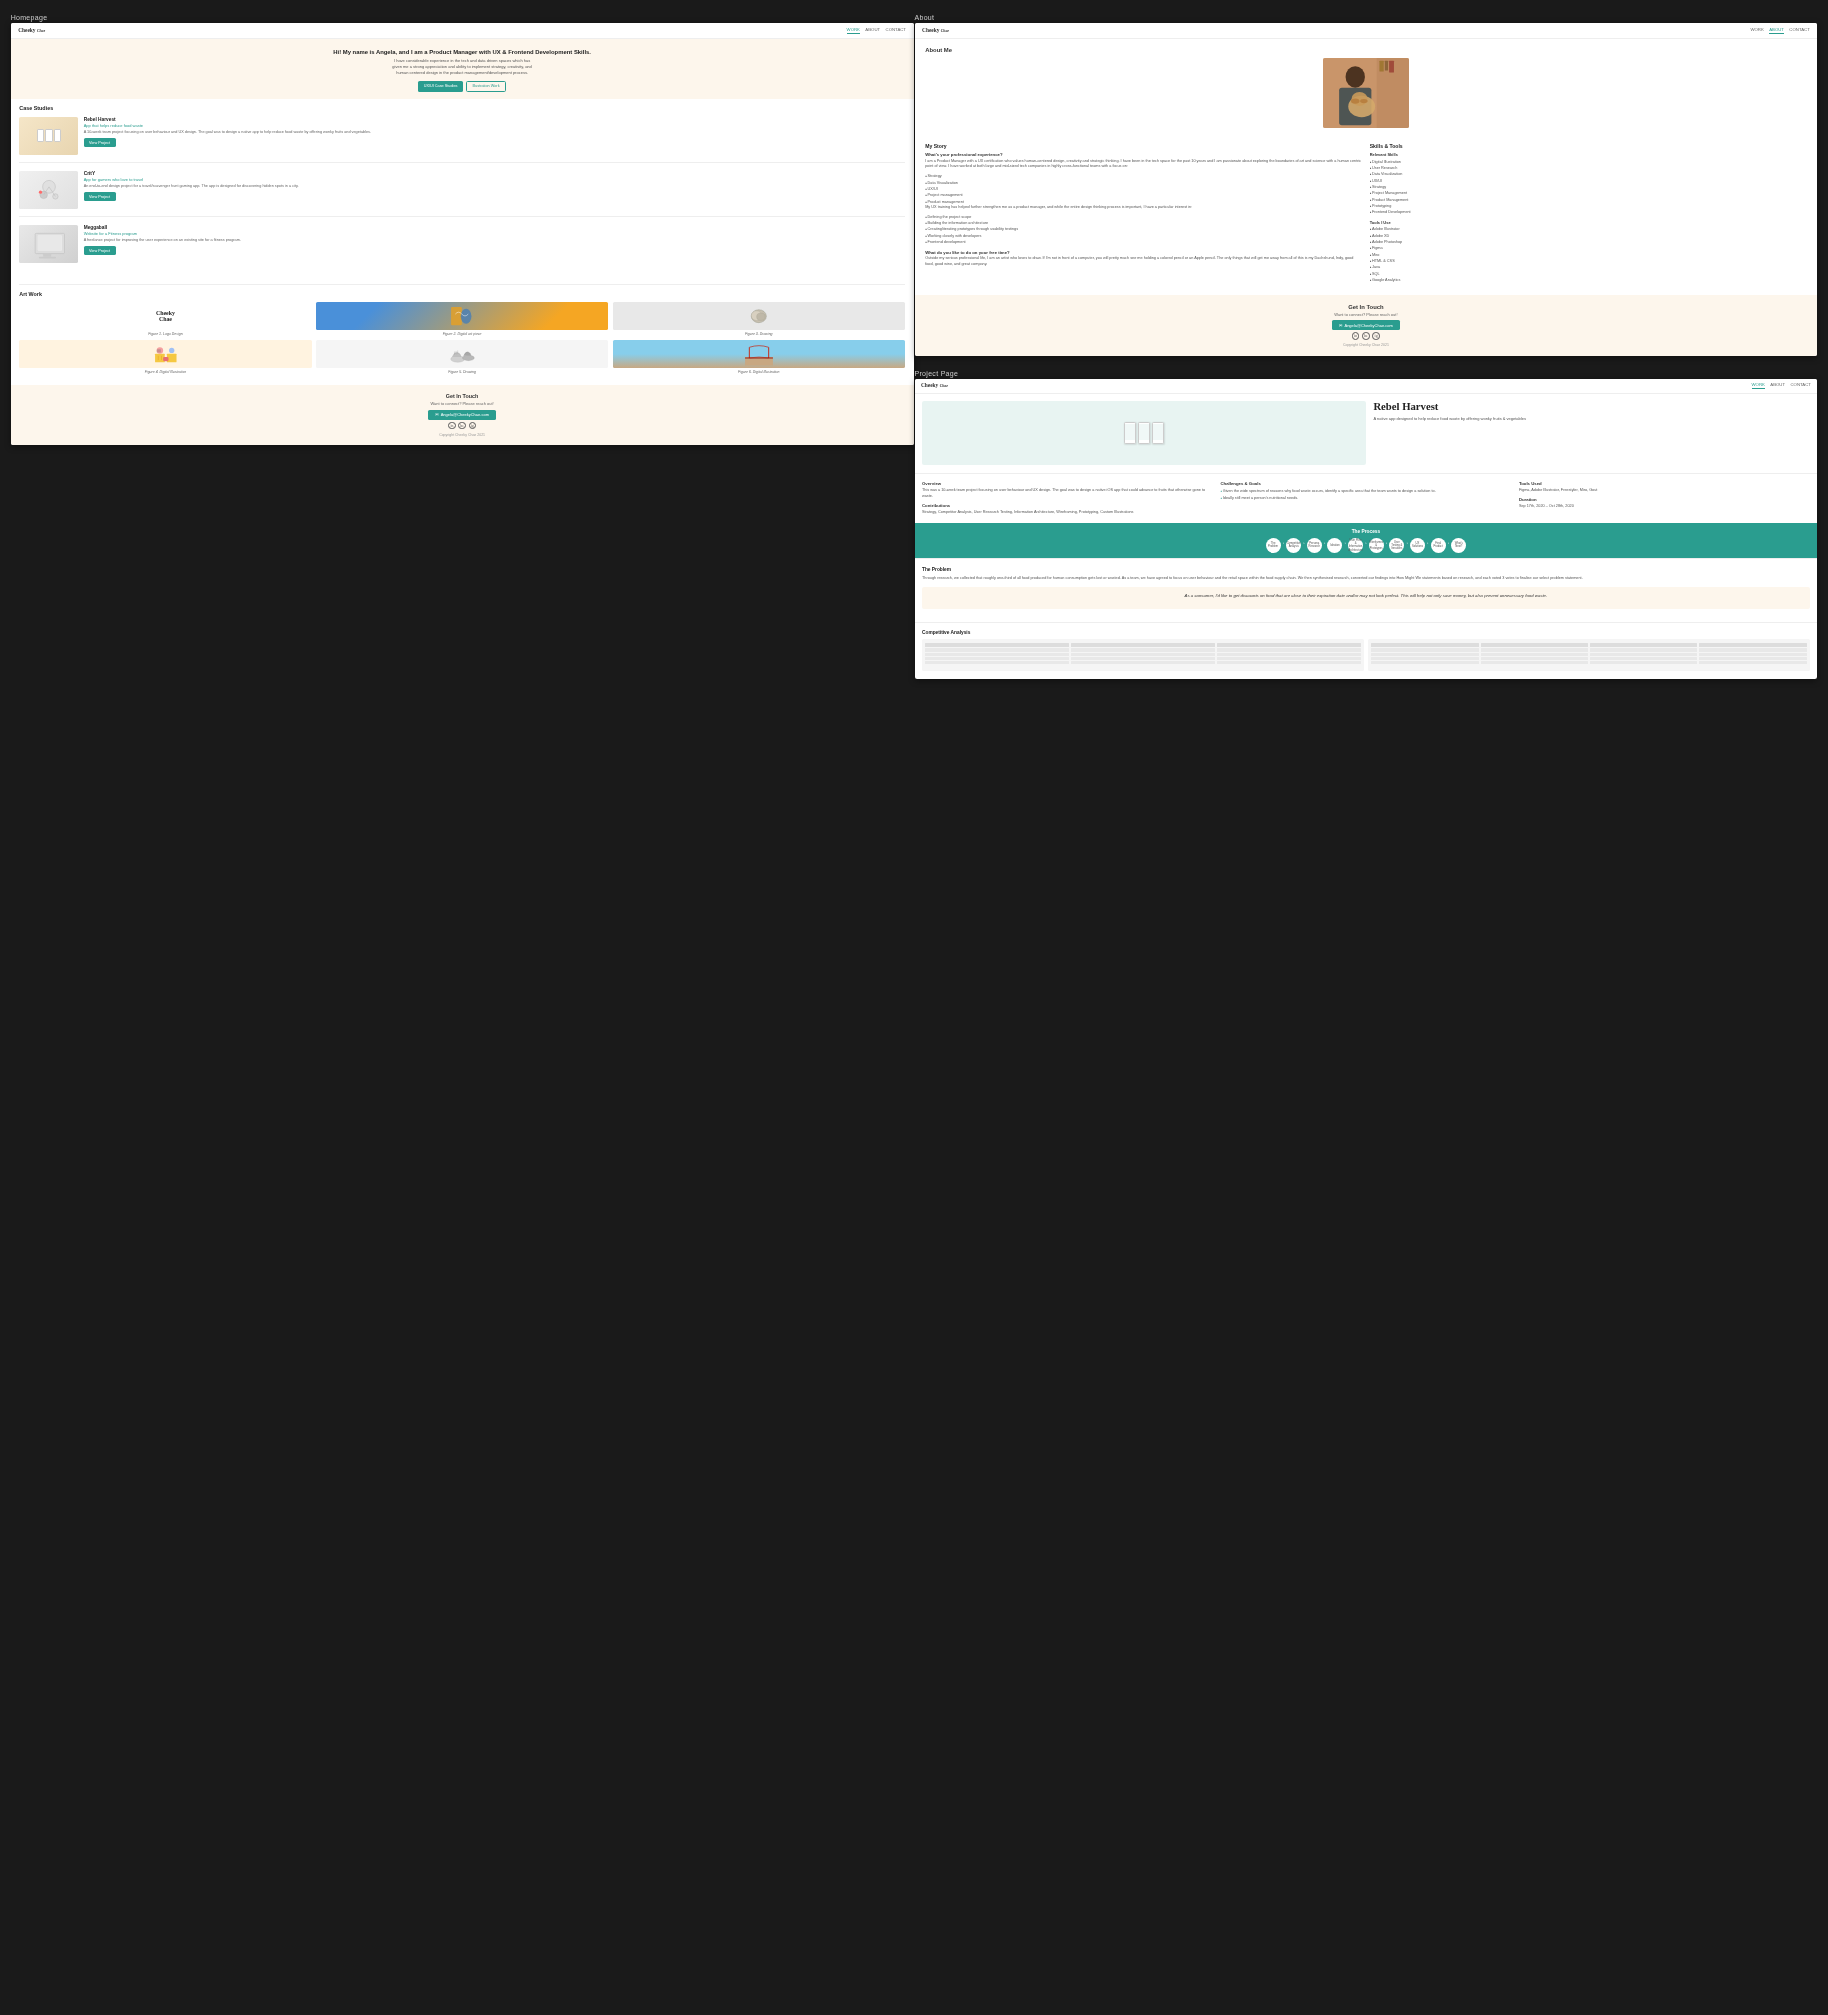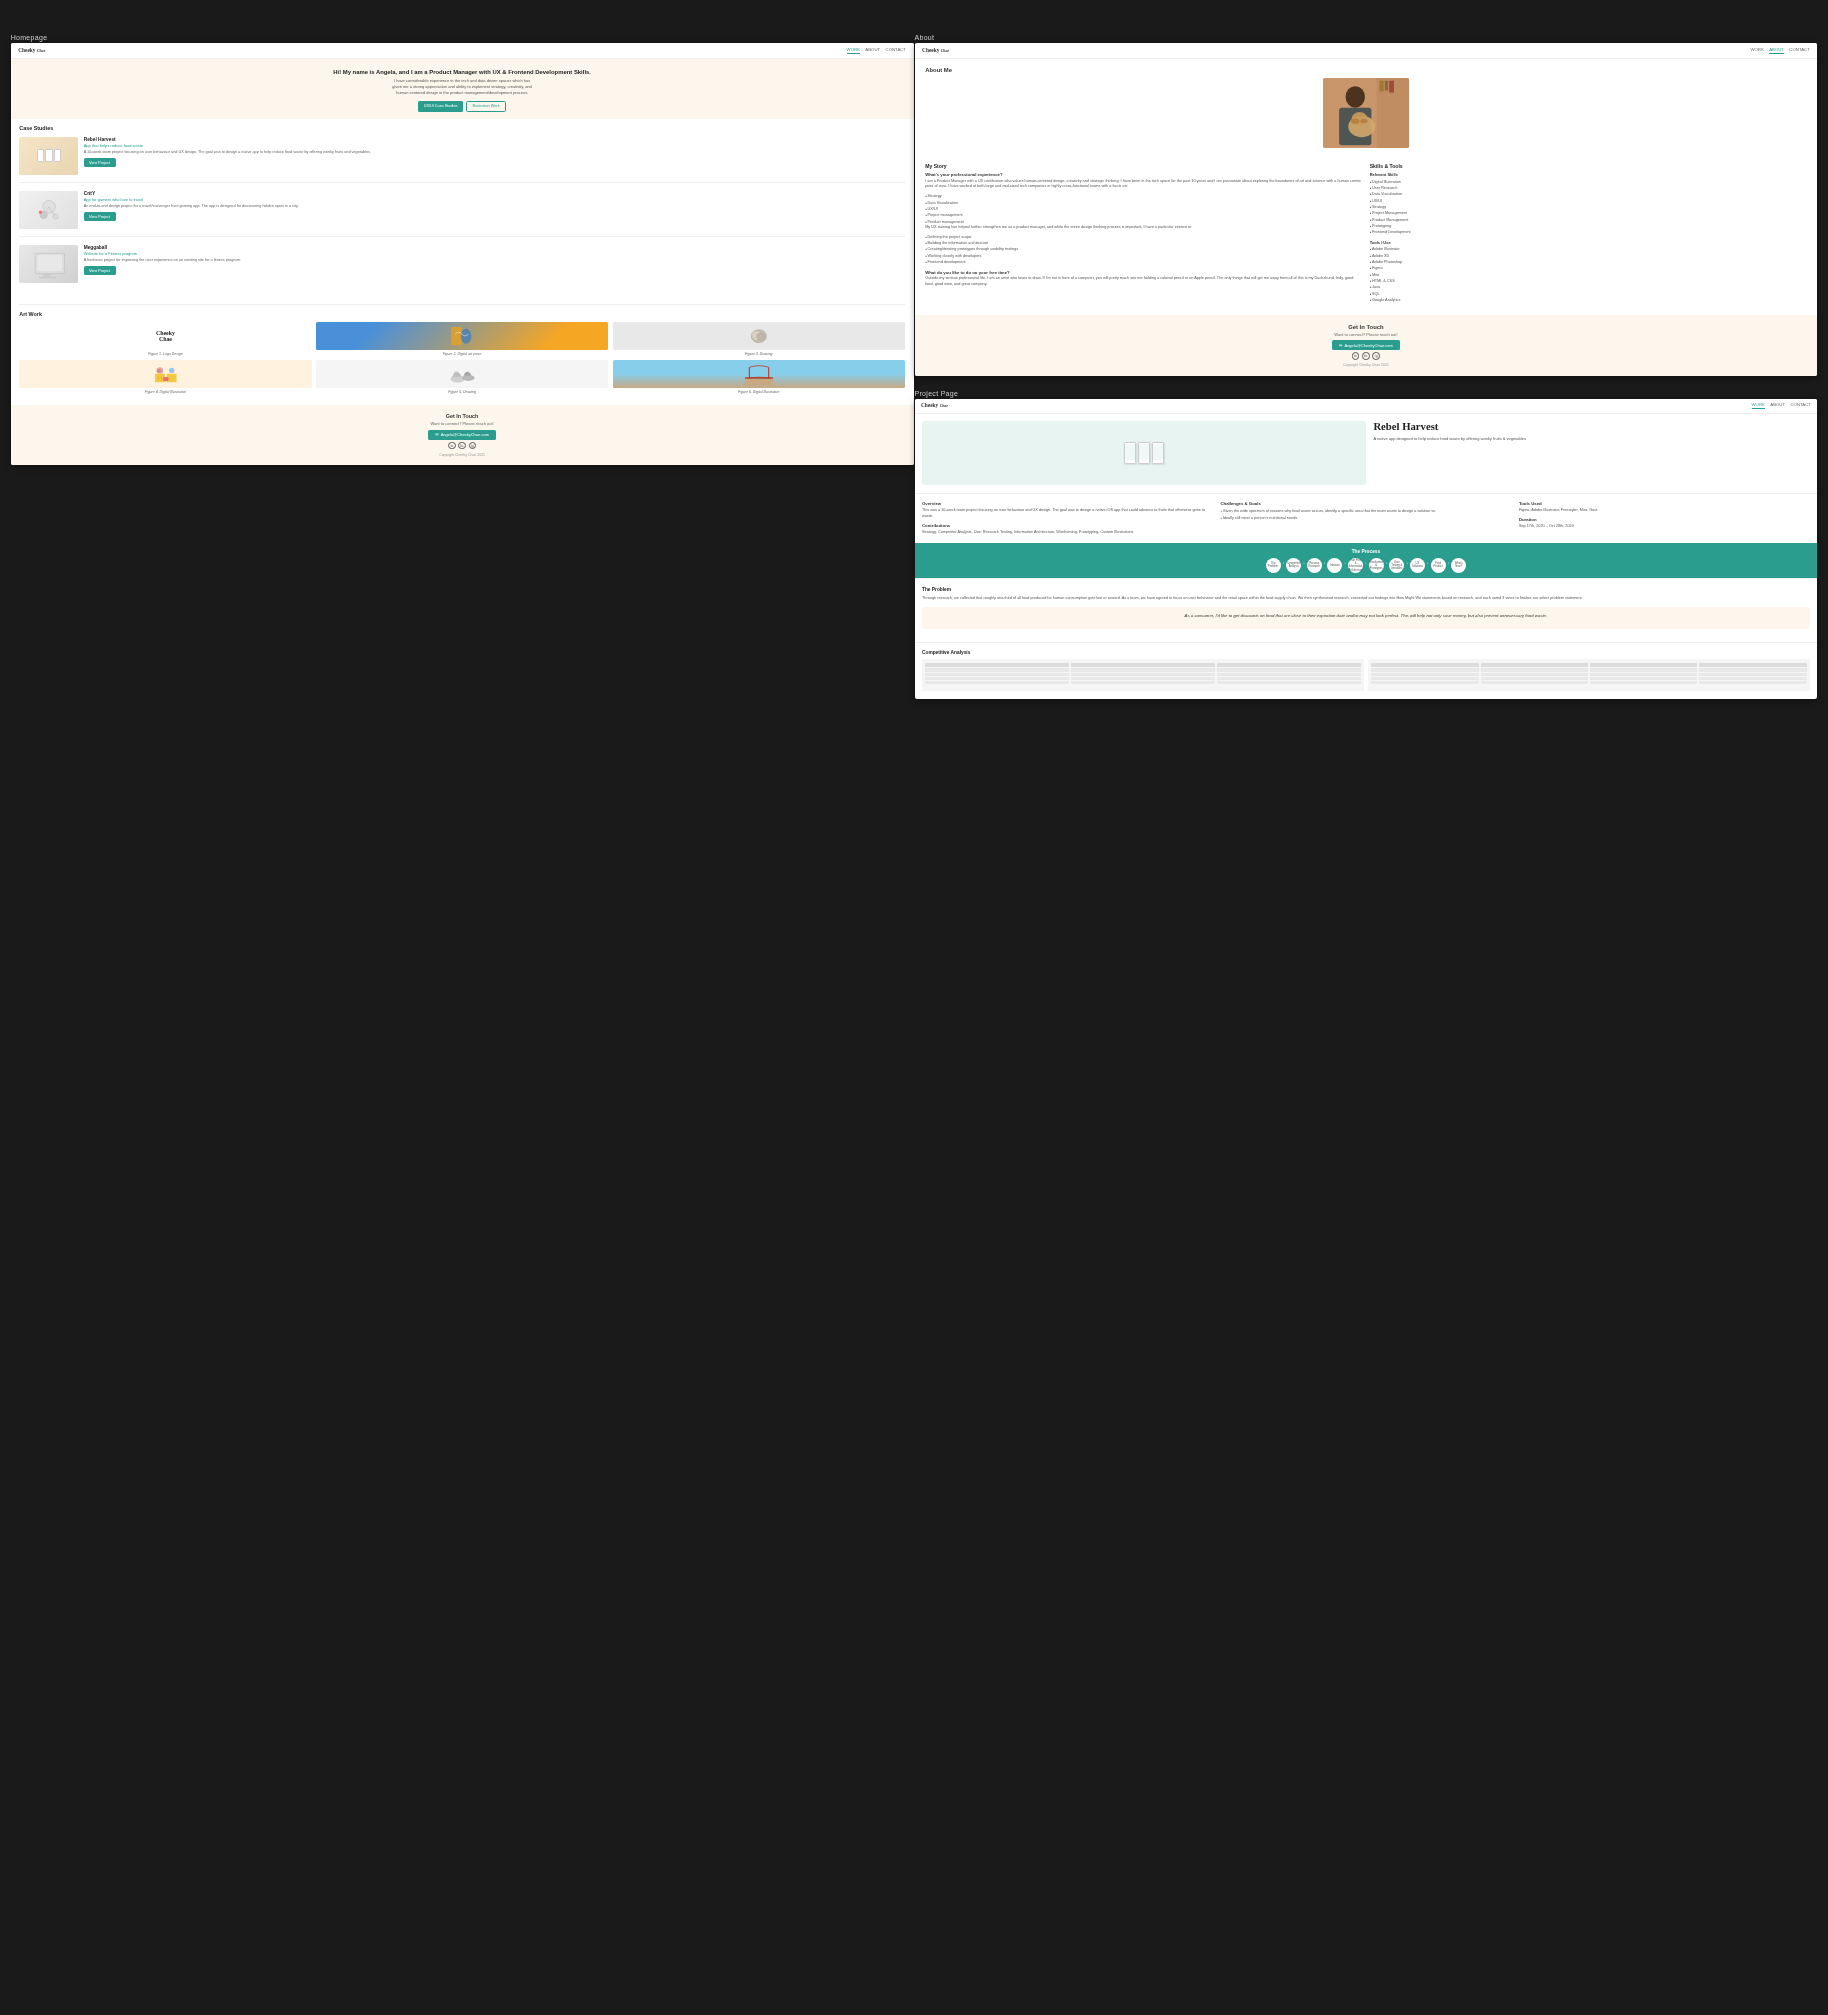--- a/index.html
+++ b/index.html
@@ -8,21 +8,20 @@
       font-family: 'Georgia', serif;
       color: #333;
     }
 
     .outer-grid {
       display: grid;
       grid-template-columns: 1fr 1fr;
       grid-template-rows: auto auto;
       gap: 1px;
       padding: 10.7px;
-      margin-top: 20px;
     }
 
     
     .section-label {
       font-family: 'Arial', sans-serif;
       font-size: 7px;
       color: #ccc;
       padding: 3.2px 0 2.1px 0;
       letter-spacing: 0.3px;
     }

